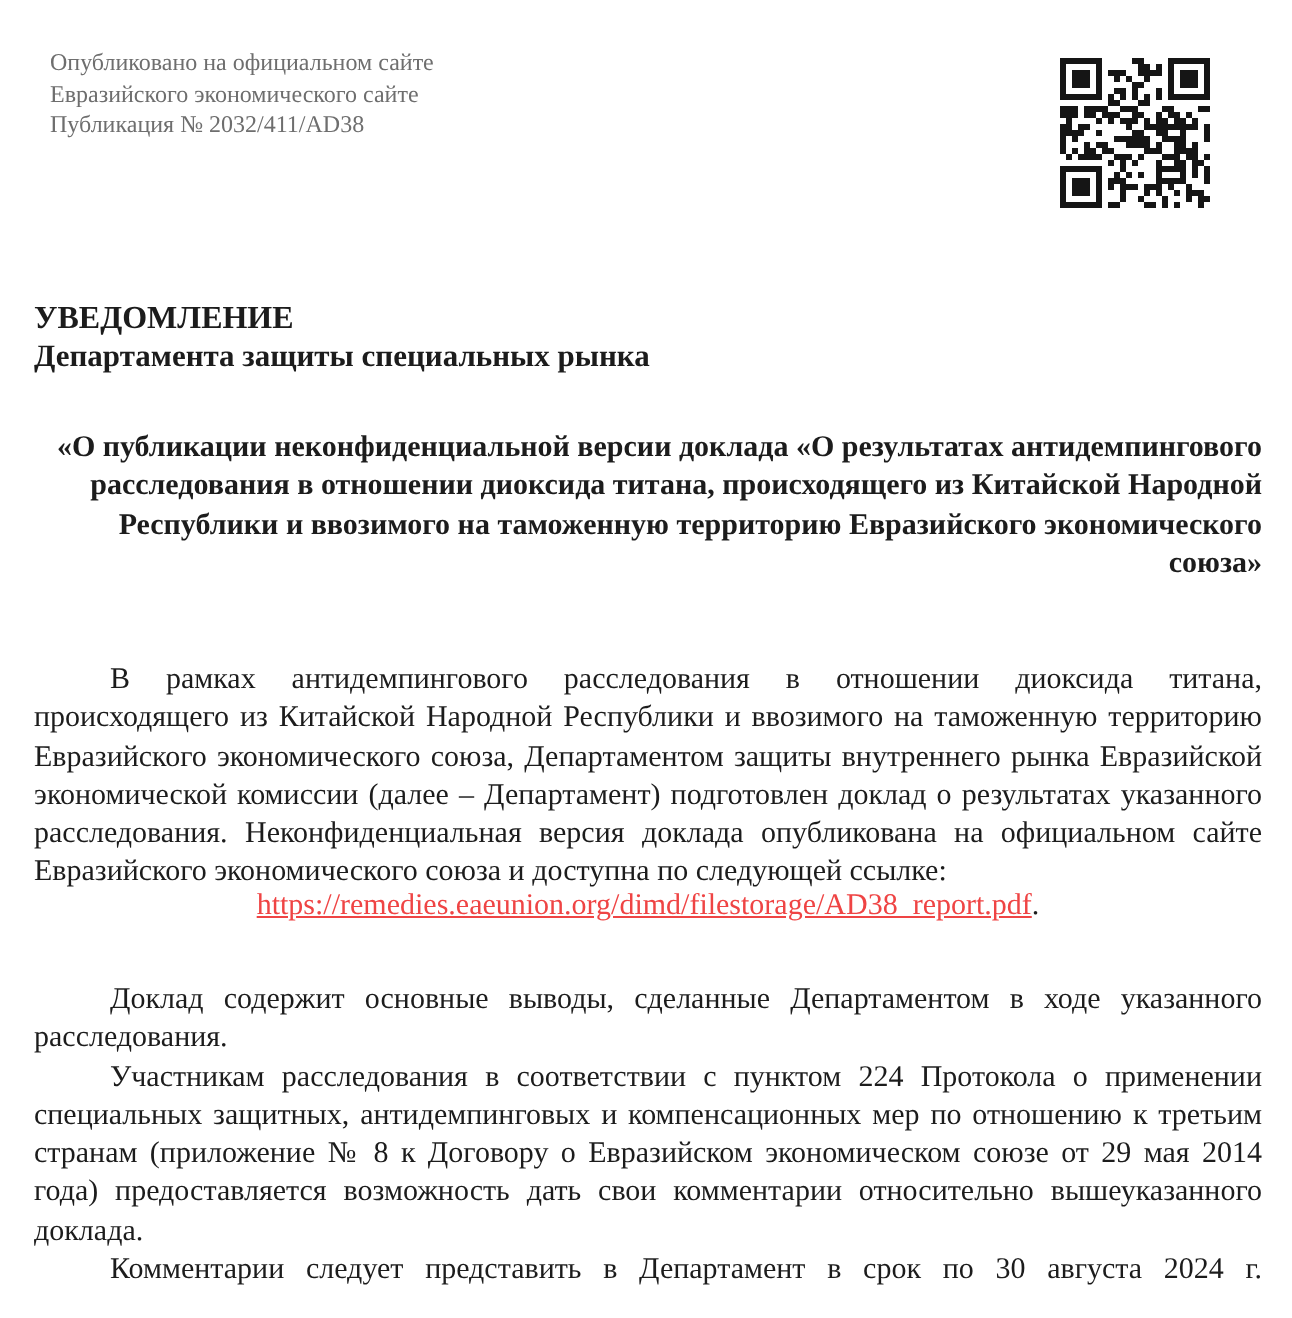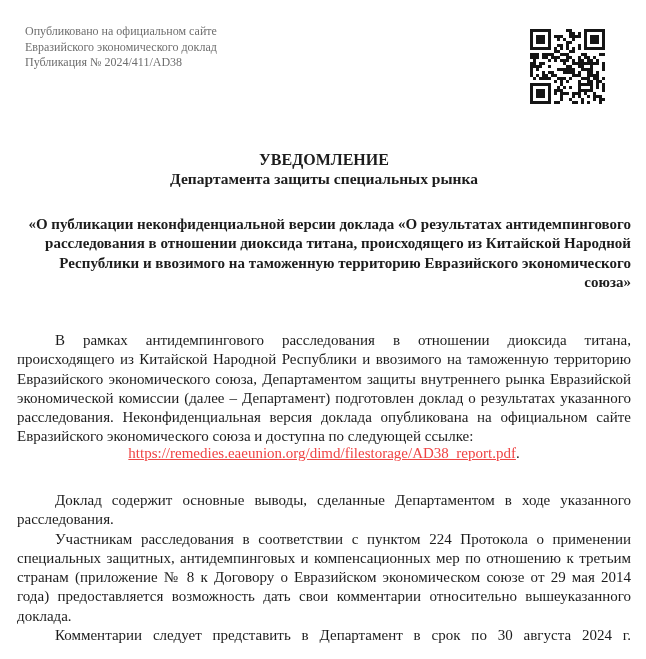--- a/index.html
+++ b/index.html
@@ -31,21 +31,20 @@
     position: absolute;
     left: 17px;
     top: 0;
     width: 614px;
   }
   .title-block {
     position: absolute;
     top: 151px;
     left: 0;
     width: 614px;
-    text-align: center;
     font-weight: bold;
     font-size: 15.5px;
     line-height: 18.5px;
   }
   .title-main { font-size: 16px; }
   .subject {
     position: absolute;
     top: 215px;
     left: 0;
     width: 614px;
@@ -89,22 +88,22 @@
     width: 614px;
   }
 </style>
 </head>
 <body>
 
 <div class="page">
 
   <div class="pub-header">
     <div>Опубликовано на официальном сайте</div>
-    <div>Евразийского экономического доклад</div>
-    <div>Публикация № 2024/411/AD38</div>
+    <div>Евразийского экономического сайте</div>
+    <div>Публикация № 2032/411/AD38</div>
   </div>
 
   <svg class="qr-svg" viewBox="0 0 75 75" xmlns="http://www.w3.org/2000/svg">
       <path d="M36 0h3v3h-3zM39 0h3v3h-3zM39 3h3v3h-3zM42 3h3v3h-3zM48 3h3v3h-3zM24 6h3v3h-3zM27 6h3v3h-3zM30 6h3v3h-3zM39 6h3v3h-3zM42 6h3v3h-3zM45 6h3v3h-3zM48 6h3v3h-3zM27 9h3v3h-3zM33 9h3v3h-3zM42 9h3v3h-3zM36 12h3v3h-3zM39 12h3v3h-3zM27 15h3v3h-3zM30 15h3v3h-3zM36 15h3v3h-3zM48 15h3v3h-3zM24 18h3v3h-3zM30 18h3v3h-3zM36 18h3v3h-3zM42 18h3v3h-3zM48 18h3v3h-3zM24 21h3v3h-3zM27 21h3v3h-3zM39 21h3v3h-3zM42 21h3v3h-3zM0 24h3v3h-3zM3 24h3v3h-3zM6 24h3v3h-3zM12 24h3v3h-3zM15 24h3v3h-3zM18 24h3v3h-3zM21 24h3v3h-3zM30 24h3v3h-3zM33 24h3v3h-3zM36 24h3v3h-3zM51 24h3v3h-3zM54 24h3v3h-3zM69 24h3v3h-3zM72 24h3v3h-3zM0 27h3v3h-3zM3 27h3v3h-3zM6 27h3v3h-3zM12 27h3v3h-3zM15 27h3v3h-3zM21 27h3v3h-3zM24 27h3v3h-3zM27 27h3v3h-3zM36 27h3v3h-3zM39 27h3v3h-3zM48 27h3v3h-3zM54 27h3v3h-3zM57 27h3v3h-3zM63 27h3v3h-3zM3 30h3v3h-3zM18 30h3v3h-3zM24 30h3v3h-3zM30 30h3v3h-3zM33 30h3v3h-3zM36 30h3v3h-3zM42 30h3v3h-3zM48 30h3v3h-3zM51 30h3v3h-3zM57 30h3v3h-3zM60 30h3v3h-3zM66 30h3v3h-3zM0 33h3v3h-3zM3 33h3v3h-3zM9 33h3v3h-3zM12 33h3v3h-3zM33 33h3v3h-3zM42 33h3v3h-3zM45 33h3v3h-3zM48 33h3v3h-3zM51 33h3v3h-3zM54 33h3v3h-3zM57 33h3v3h-3zM60 33h3v3h-3zM63 33h3v3h-3zM66 33h3v3h-3zM72 33h3v3h-3zM0 36h3v3h-3zM3 36h3v3h-3zM6 36h3v3h-3zM9 36h3v3h-3zM18 36h3v3h-3zM36 36h3v3h-3zM39 36h3v3h-3zM48 36h3v3h-3zM51 36h3v3h-3zM60 36h3v3h-3zM72 36h3v3h-3zM0 39h3v3h-3zM6 39h3v3h-3zM27 39h3v3h-3zM30 39h3v3h-3zM33 39h3v3h-3zM36 39h3v3h-3zM39 39h3v3h-3zM42 39h3v3h-3zM51 39h3v3h-3zM54 39h3v3h-3zM57 39h3v3h-3zM60 39h3v3h-3zM72 39h3v3h-3zM0 42h3v3h-3zM12 42h3v3h-3zM18 42h3v3h-3zM21 42h3v3h-3zM33 42h3v3h-3zM36 42h3v3h-3zM39 42h3v3h-3zM42 42h3v3h-3zM48 42h3v3h-3zM57 42h3v3h-3zM60 42h3v3h-3zM66 42h3v3h-3zM0 45h3v3h-3zM6 45h3v3h-3zM12 45h3v3h-3zM15 45h3v3h-3zM21 45h3v3h-3zM24 45h3v3h-3zM42 45h3v3h-3zM45 45h3v3h-3zM48 45h3v3h-3zM57 45h3v3h-3zM60 45h3v3h-3zM63 45h3v3h-3zM66 45h3v3h-3zM3 48h3v3h-3zM9 48h3v3h-3zM12 48h3v3h-3zM15 48h3v3h-3zM18 48h3v3h-3zM27 48h3v3h-3zM30 48h3v3h-3zM33 48h3v3h-3zM39 48h3v3h-3zM51 48h3v3h-3zM54 48h3v3h-3zM57 48h3v3h-3zM63 48h3v3h-3zM66 48h3v3h-3zM72 48h3v3h-3zM24 51h3v3h-3zM30 51h3v3h-3zM36 51h3v3h-3zM48 51h3v3h-3zM57 51h3v3h-3zM60 51h3v3h-3zM66 51h3v3h-3zM69 51h3v3h-3zM30 54h3v3h-3zM48 54h3v3h-3zM51 54h3v3h-3zM54 54h3v3h-3zM57 54h3v3h-3zM60 54h3v3h-3zM66 54h3v3h-3zM72 54h3v3h-3zM27 57h3v3h-3zM33 57h3v3h-3zM39 57h3v3h-3zM48 57h3v3h-3zM60 57h3v3h-3zM66 57h3v3h-3zM72 57h3v3h-3zM24 60h3v3h-3zM27 60h3v3h-3zM30 60h3v3h-3zM48 60h3v3h-3zM51 60h3v3h-3zM54 60h3v3h-3zM57 60h3v3h-3zM60 60h3v3h-3zM72 60h3v3h-3zM24 63h3v3h-3zM30 63h3v3h-3zM33 63h3v3h-3zM36 63h3v3h-3zM42 63h3v3h-3zM45 63h3v3h-3zM48 63h3v3h-3zM54 63h3v3h-3zM63 63h3v3h-3zM30 66h3v3h-3zM42 66h3v3h-3zM48 66h3v3h-3zM57 66h3v3h-3zM63 66h3v3h-3zM66 66h3v3h-3zM69 66h3v3h-3zM30 69h3v3h-3zM39 69h3v3h-3zM51 69h3v3h-3zM63 69h3v3h-3zM69 69h3v3h-3zM72 69h3v3h-3zM24 72h3v3h-3zM27 72h3v3h-3zM42 72h3v3h-3zM45 72h3v3h-3zM51 72h3v3h-3zM57 72h3v3h-3zM69 72h3v3h-3zM0 0h21v21h-21zM3 3h15v15h-15zM6 6h9v9h-9zM54 0h21v21h-21zM57 3h15v15h-15zM60 6h9v9h-9zM0 54h21v21h-21zM3 57h15v15h-15zM6 60h9v9h-9z" fill="#151515" fill-rule="evenodd"></path>
     </svg>
 
   <div class="content">
 
     <div class="title-block">
       <div class="title-main">УВЕДОМЛЕНИЕ</div>

